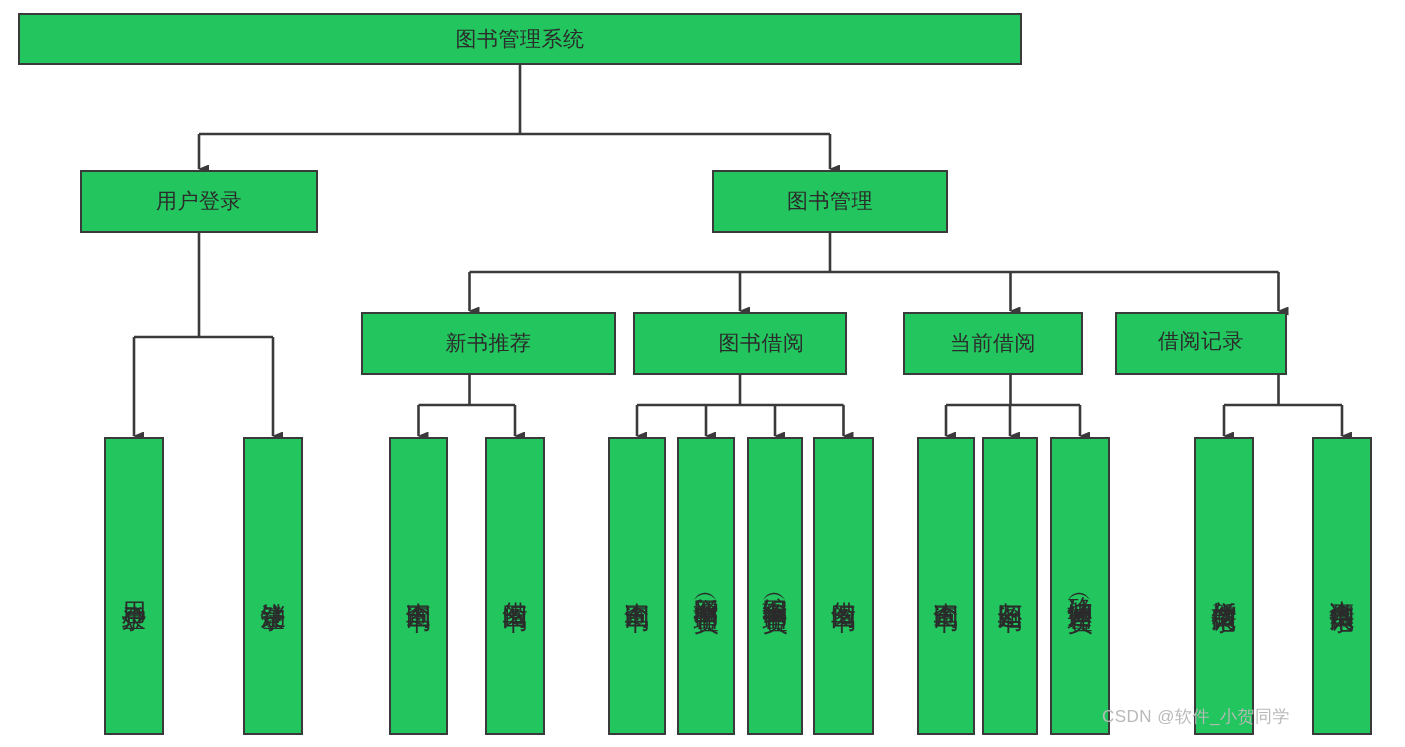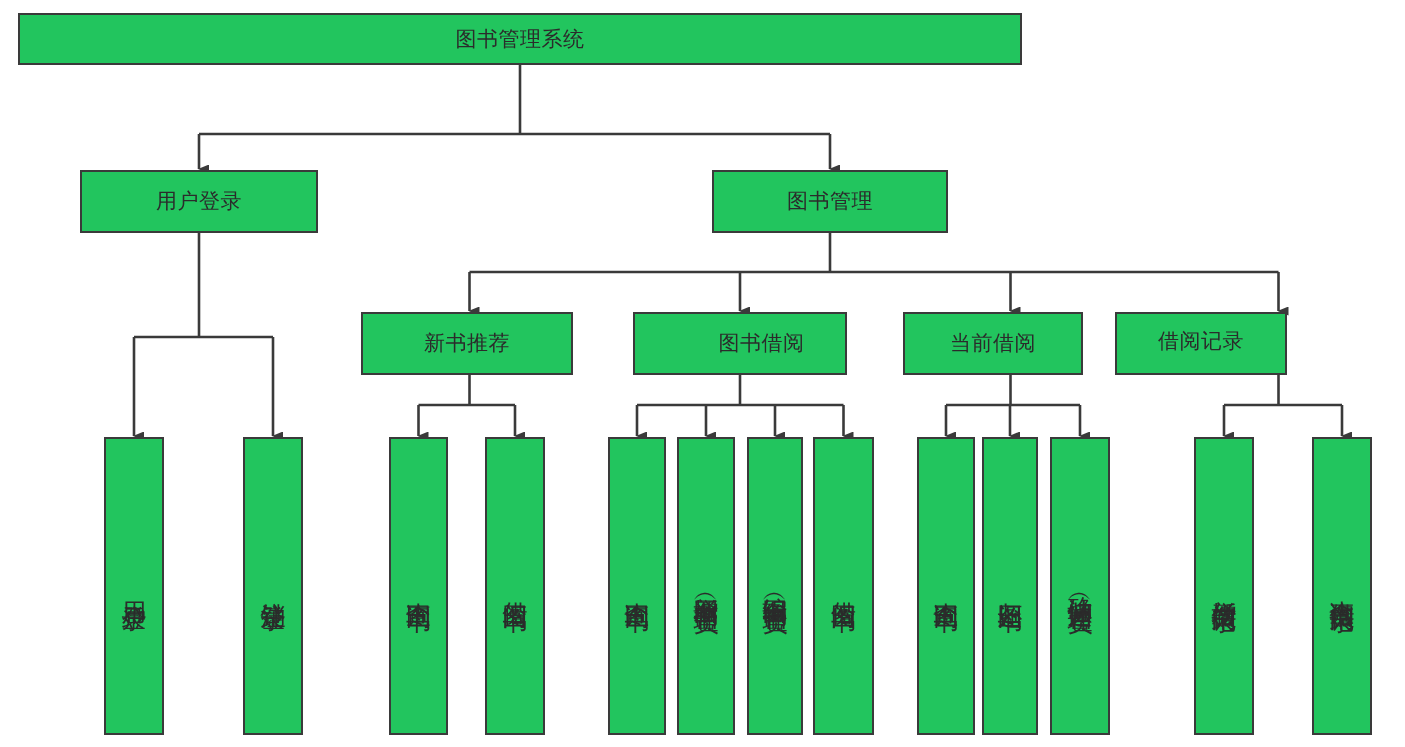--- a/index.html
+++ b/index.html
@@ -115,21 +115,21 @@
   <div id="node-layer">
       <div class="node horiz" style="left: 18px; top: 13px; width: 1004px; height: 52px; border-color: rgb(58, 58, 58);">
         <span class="label" style="color: rgb(43, 43, 43);">图书管理系统</span>
       </div>
       <div class="node horiz" style="left: 80px; top: 170px; width: 238px; height: 63px; border-color: rgb(58, 58, 58);">
         <span class="label" style="color: rgb(43, 43, 43);">用户登录</span>
       </div>
       <div class="node horiz" style="left: 712px; top: 170px; width: 236px; height: 63px; border-color: rgb(58, 58, 58);">
         <span class="label" style="color: rgb(43, 43, 43);">图书管理</span>
       </div>
-      <div class="node horiz" style="left: 361px; top: 312px; width: 212px; height: 63px; border-color: rgb(58, 58, 58);">
+      <div class="node horiz" style="left: 361px; top: 312px; width: 255px; height: 63px; border-color: rgb(58, 58, 58);">
         <span class="label" style="color: rgb(43, 43, 43);">新书推荐</span>
       </div>
       <div class="node horiz" style="left: 633px; top: 312px; width: 214px; height: 63px; border-color: rgb(58, 58, 58);">
         <span class="label" style="color: rgb(43, 43, 43); margin-left: 43px;">图书借阅</span>
       </div>
       <div class="node horiz" style="left: 903px; top: 312px; width: 180px; height: 63px; border-color: rgb(58, 58, 58);">
         <span class="label" style="color: rgb(43, 43, 43);">当前借阅</span>
       </div>
       <div class="node horiz" style="left: 1115px; top: 312px; width: 172px; height: 63px; border-color: rgb(58, 58, 58); font-family: Liberation Mono, monospace;">
         <span class="label" style="color: rgb(43, 43, 43);">借阅记录</span>
@@ -168,14 +168,15 @@
         <span class="label" style="color: rgb(43, 43, 43);">确认归还（管理员）</span>
       </div>
       <div class="node vert" style="left: 1194px; top: 437px; width: 60px; height: 298px; border-color: rgb(58, 58, 58);">
         <span class="label" style="color: rgb(43, 43, 43);">新增借阅记录</span>
       </div>
       <div class="node vert" style="left: 1312px; top: 437px; width: 60px; height: 298px; border-color: rgb(58, 58, 58);">
         <span class="label" style="color: rgb(43, 43, 43);">查询借阅记录</span>
       </div>
     </div>
 
+  <div class="watermark" style="left: 1196px; top: 716px; transform: translate(-50%, -50%);">CSDN @软件_小贺同学</div>
 
 </div>
 
 </body></html>

